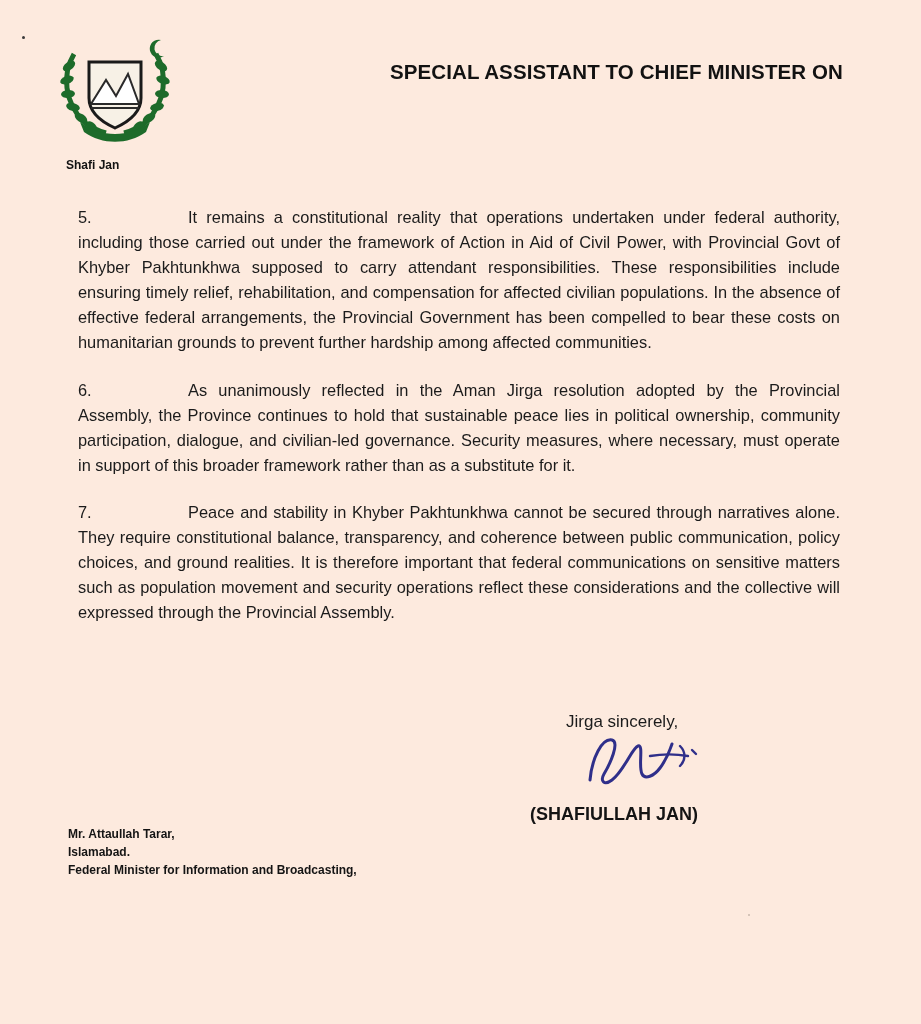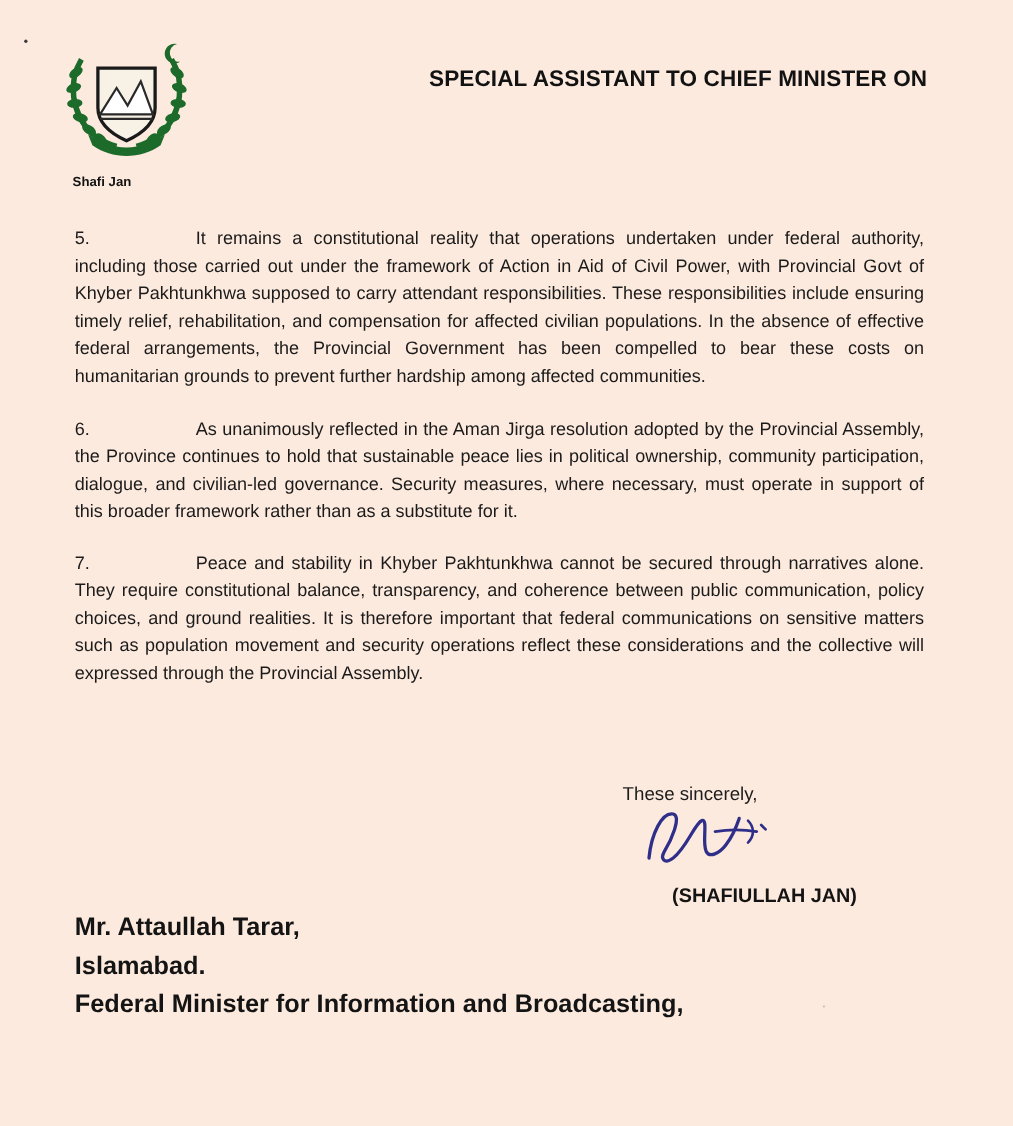--- a/index.html
+++ b/index.html
@@ -64,21 +64,21 @@
     color: #121212;
   }
   
   .body-wrap {
     position: absolute;
     left: 68px;
     top: 205px;
     width: 772px;
   }
   p.para {
-    margin: 0 0 22px 0;
+    margin: 0 0 22px 10px;
     font-size: 16.4px;
     line-height: 1.53;
     text-align: justify;
     text-justify: inter-word;
     color: #1b1b1b;
   }
   p.para .num {
     display: inline-block;
     width: 22px;
   }
@@ -103,31 +103,30 @@
     left: 14px;
     top: 18px;
     width: 150px;
     height: 62px;
   }
   .signer {
     position: absolute;
     left: -36px;
     top: 92px;
     width: 330px;
-    text-align: center;
     font-size: 18px;
     font-weight: bold;
     color: #141414;
   }
   
   .addressee {
     position: absolute;
     left: 68px;
     top: 825px;
-    font-size: 23px;
+    font-size: 12px;
     font-weight: bold;
     line-height: 1.52;
     color: #141414;
   }
   .dot-mark {
     position: absolute;
     left: 748px;
     top: 914px;
     width: 2px;
     height: 2px;
@@ -191,21 +190,21 @@
     <p class="para">
       <span class="num">6.</span><span class="indent"></span><span>As unanimously reflected in the Aman Jirga resolution adopted by the Provincial Assembly, the Province continues to hold that sustainable peace lies in political ownership, community participation, dialogue, and civilian-led governance. Security measures, where necessary, must operate in support of this broader framework rather than as a substitute for it.</span>
     </p>
 
     <p class="para">
       <span class="num">7.</span><span class="indent"></span><span>Peace and stability in Khyber Pakhtunkhwa cannot be secured through narratives alone. They require constitutional balance, transparency, and coherence between public communication, policy choices, and ground realities. It is therefore important that federal communications on sensitive matters such as population movement and security operations reflect these considerations and the collective will expressed through the Provincial Assembly.</span>
     </p>
   </div>
 
   <div class="signoff">
-    <div class="yours">These sincerely,</div>
+    <div class="yours">Jirga sincerely,</div>
 
     <div class="signature">
       <svg viewBox="0 0 150 62" width="150" height="62" xmlns="http://www.w3.org/2000/svg">
         <path d="M10 50 C12 28, 22 8, 32 10 C40 12, 30 34, 24 44 C20 51, 24 56, 32 50 C44 41, 52 18, 58 16 C64 14, 58 36, 62 44 C65 50, 74 46, 80 38 C86 30, 90 20, 92 14" fill="none" stroke="#2f2f8a" stroke-width="3" stroke-linecap="round"></path>
         <path d="M70 26 C82 24, 96 24, 108 26" fill="none" stroke="#2f2f8a" stroke-width="2.4" stroke-linecap="round"></path>
         <path d="M100 16 C106 22, 106 30, 100 36" fill="none" stroke="#2f2f8a" stroke-width="2.4" stroke-linecap="round"></path>
         <path d="M112 20 L116 24" fill="none" stroke="#2f2f8a" stroke-width="2.4" stroke-linecap="round"></path>
       </svg>
     </div>
 

